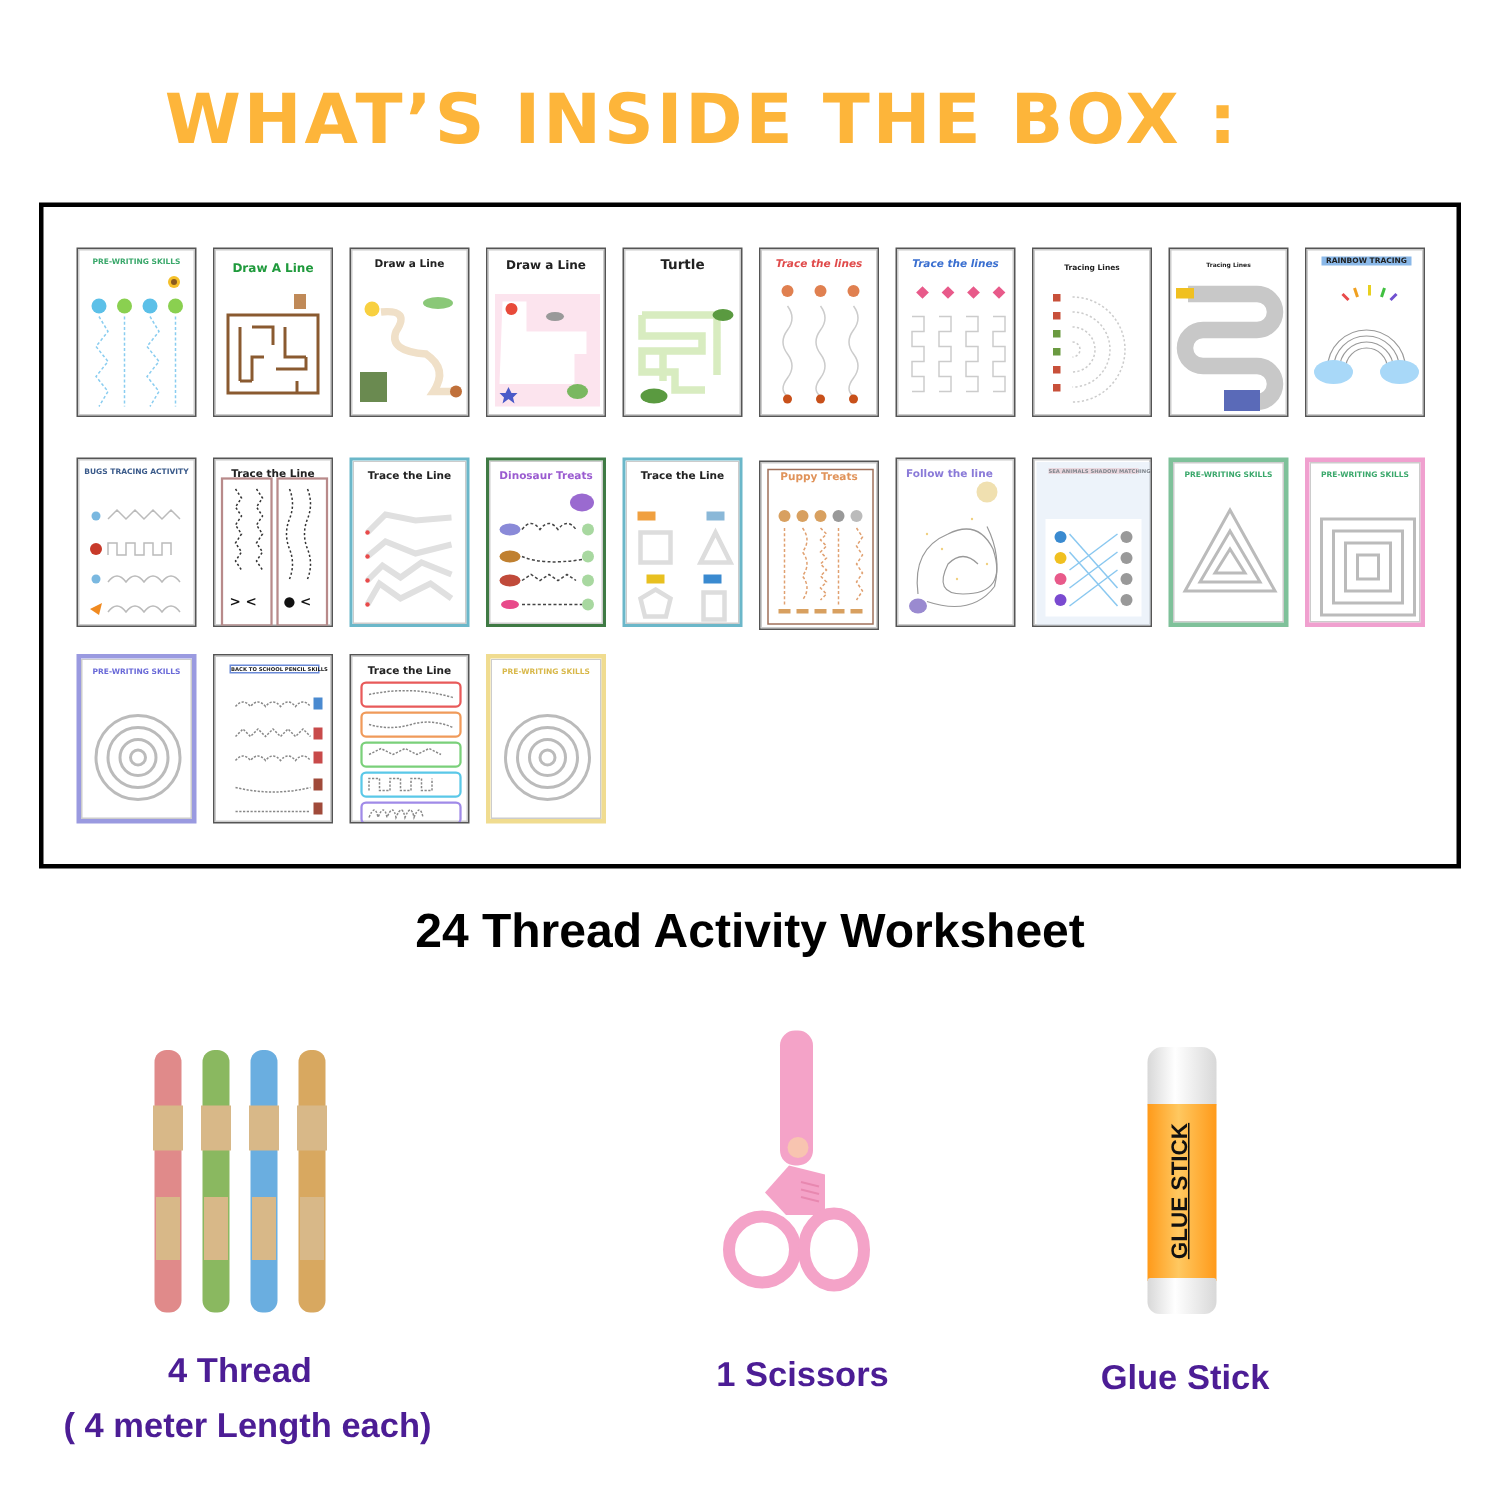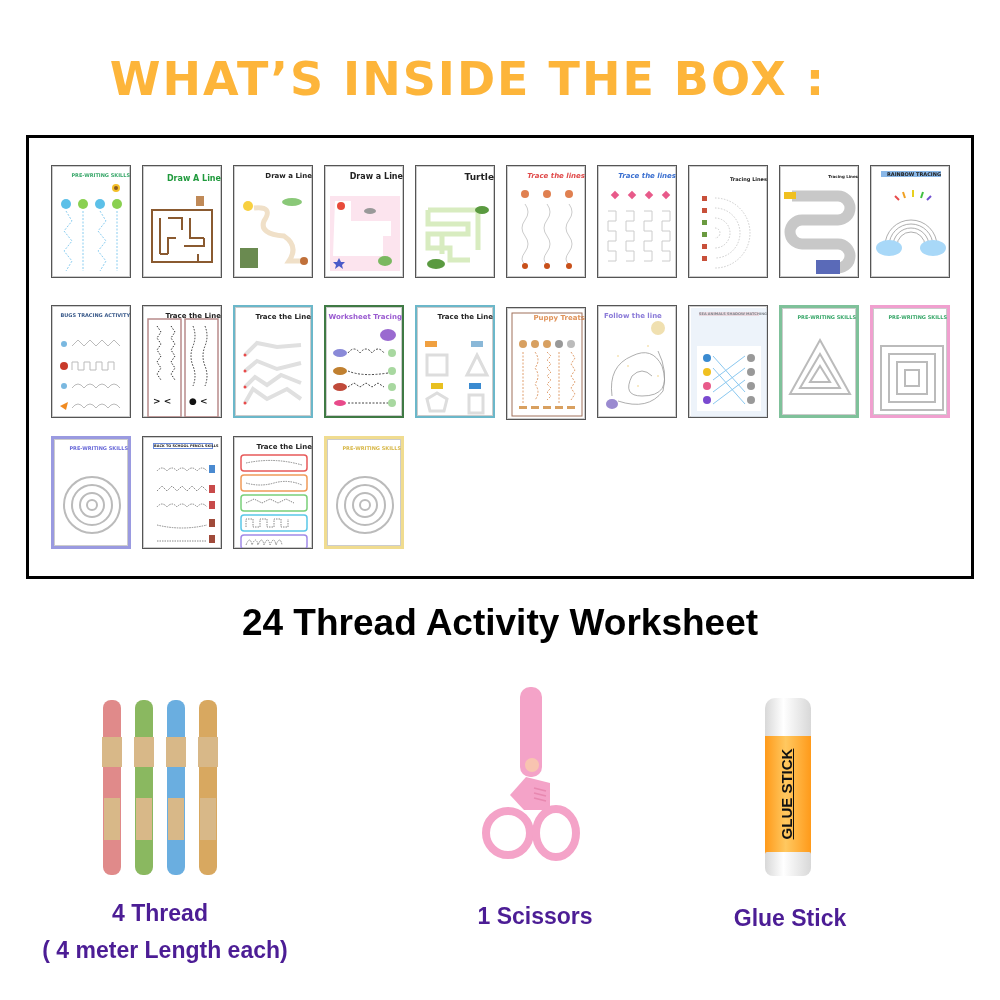--- a/index.html
+++ b/index.html
@@ -1,22 +1,22 @@
 <!DOCTYPE html>
 <html><head>
 <meta charset="utf-8">
 <style>
   * { box-sizing: border-box; margin: 0; padding: 0; }
   body { width: 1000px; height: 1000px; background: #ffffff; position: relative; overflow: hidden; font-family: "DejaVu Sans", sans-serif; }
   .title { position: absolute; top: 52px; left: 0; width: 936px; text-align: center; color: #FDB53A; font-family: "DejaVu Sans", sans-serif; font-weight: bold; font-size: 46px; letter-spacing: 2px; }
   .box { position: absolute; left: 26px; top: 135px; width: 948px; height: 444px; border: 3px solid #000; background: #fff; }
   .ws { position: absolute; width: 80px; height: 113px; border: 1px solid #555; background: #fff; overflow: hidden; box-shadow: 0 0 0 1px #ccc inset; }
-  .ws .wt { position: absolute; top: 6px; left: 0; width: 100%; text-align: right; font-size: 7px; font-weight: bold; color: #222; font-family: "DejaVu Sans", sans-serif; white-space: nowrap; }
+  .ws .wt { position: absolute; top: 6px; left: 0; width: 100%; text-align: center; font-size: 7px; font-weight: bold; color: #222; font-family: "DejaVu Sans", sans-serif; white-space: nowrap; }
   .ws svg { position: absolute; left: 0; top: 0; }
-  .subtitle { position: absolute; top: 602px; left: 0; width: 1000px; text-align: center; font-family: "Liberation Sans", sans-serif; font-weight: bold; font-size: 37px; color: #000; }
+  .subtitle { position: absolute; top: 602px; left: 0; width: 1000px; text-align: center; font-family: "Liberation Sans", sans-serif; font-weight: bold; font-size: 32px; color: #000; }
   .item-label { position: absolute; text-align: center; font-family: "Liberation Sans", sans-serif; font-weight: bold; font-size: 23px; color: #4c1d95; line-height: 36px; }
 </style>
 </head>
 <body>
 
 <div class="title">WHAT’S INSIDE THE BOX :</div>
 
 <div class="box"></div>
 
 <div class="ws" style="left:51px;top:165px;">
@@ -199,21 +199,21 @@
       </g>
     <g fill="#e84a4a">
         <circle cx="10" cy="48" r="1.5"></circle>
         <circle cx="10" cy="64" r="1.5"></circle>
         <circle cx="10" cy="80" r="1.5"></circle>
         <circle cx="10" cy="96" r="1.5"></circle>
       </g>
   </svg>
 </div>
 <div class="ws" style="left:324px;top:305px;border:2px solid #3f7a44;">
-  <div class="wt" style="color:#9a5bd0;">Worksheet Tracing</div>
+  <div class="wt" style="color:#9a5bd0;">Dinosaur Treats</div>
   <svg width="80" height="113">
     <ellipse cx="62" cy="28" rx="8" ry="6" fill="#9a6ad0"></ellipse>
     <g fill="none" stroke="#444" stroke-dasharray="2,1.5">
         <path d="M22 46 q6 -8 12 0 q6 -8 12 0 q6 -8 12 0"></path>
         <path d="M22 64 q14 6 40 2"></path>
         <path d="M22 80 l6 -4 l6 4 l6 -4 l6 4 l6 -4 l6 4"></path>
         <path d="M22 96 h40"></path>
       </g>
     <ellipse cx="14" cy="46" rx="7" ry="4" fill="#8a8ad8"></ellipse>
       <ellipse cx="14" cy="64" rx="7" ry="4" fill="#c08030"></ellipse>

